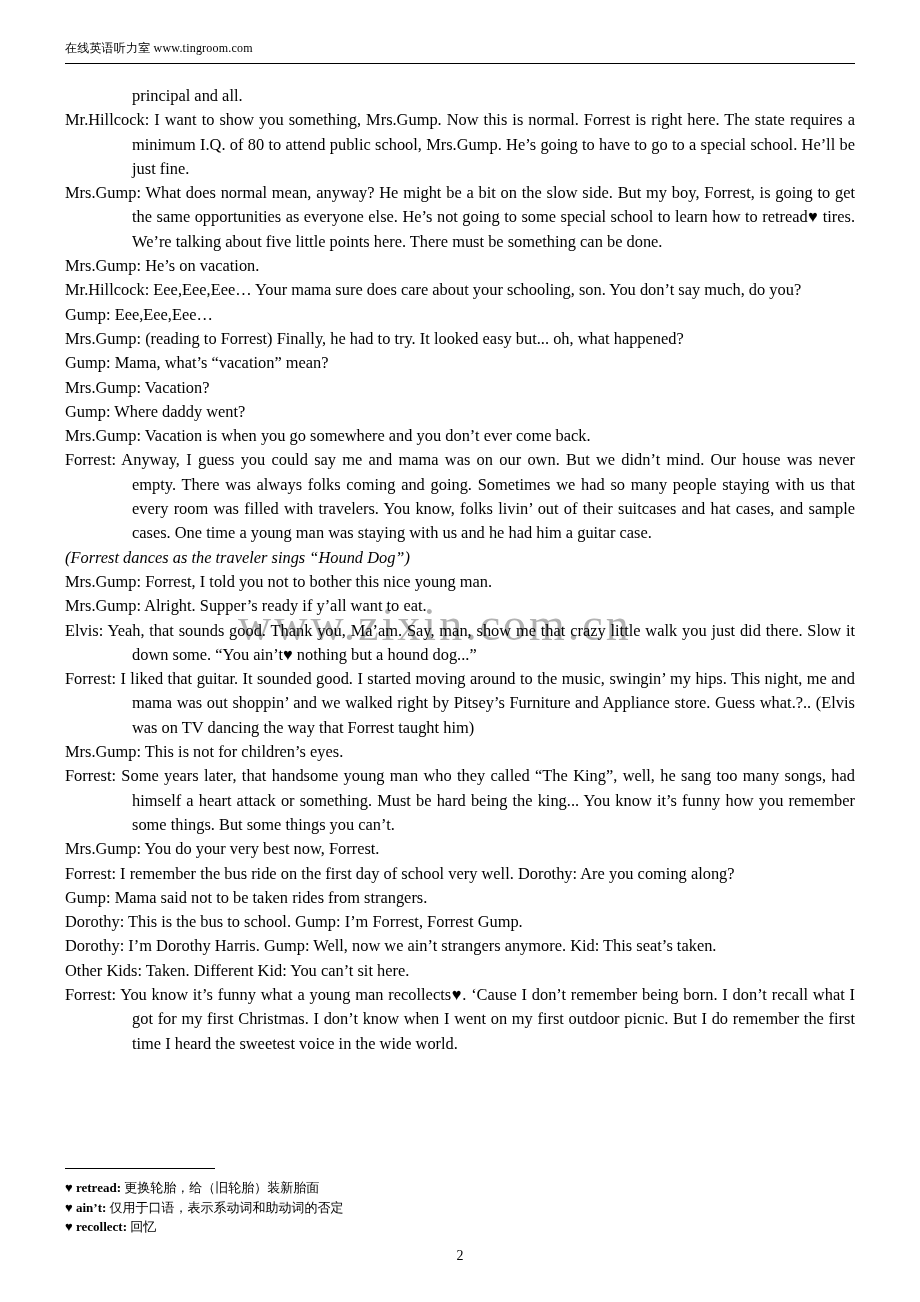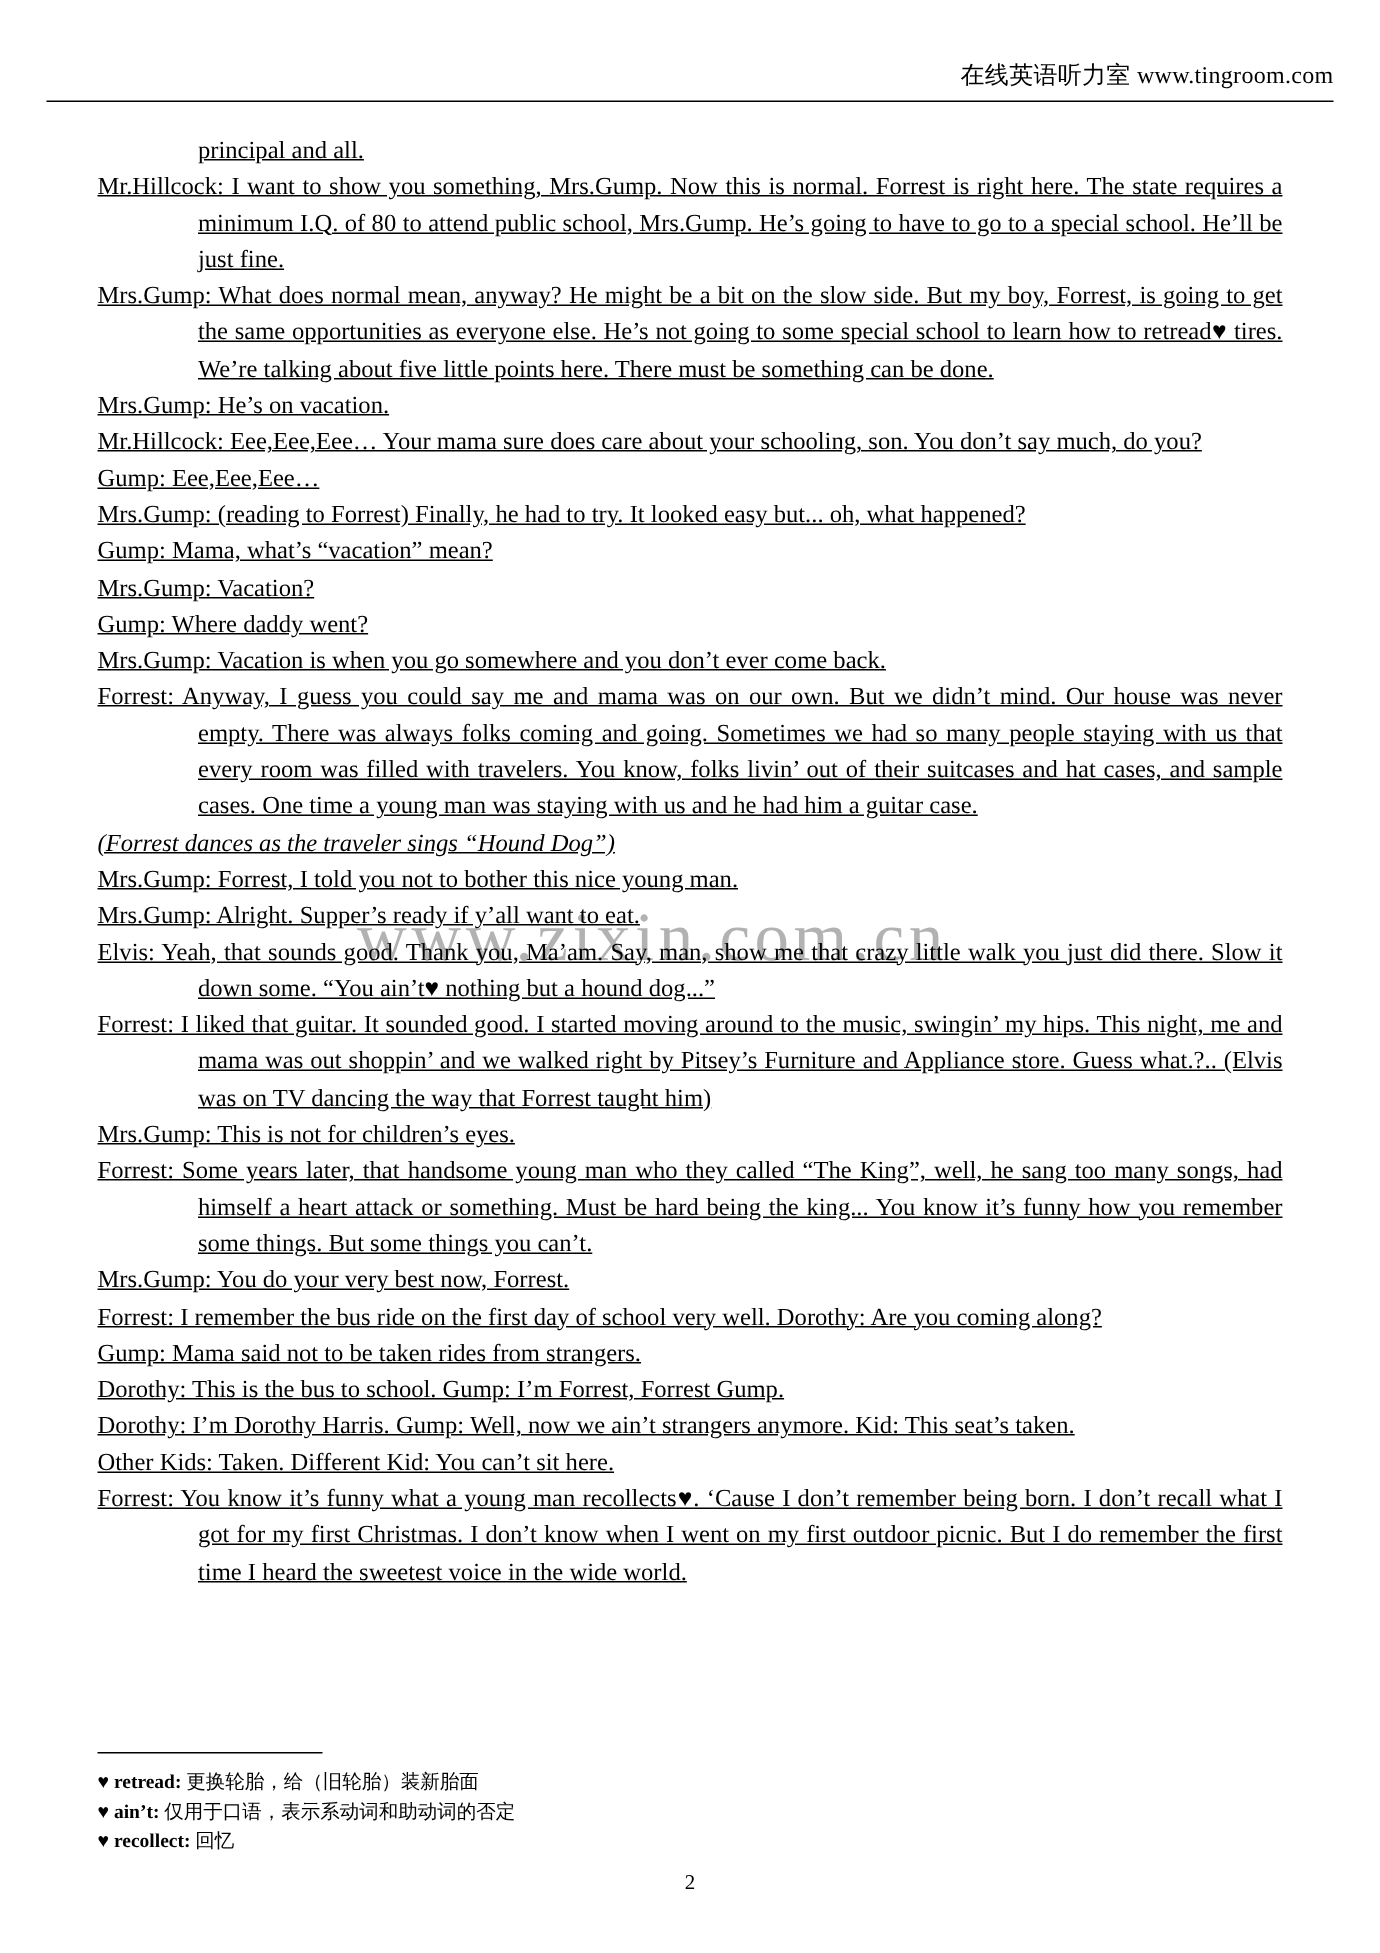--- a/index.html
+++ b/index.html
@@ -6,37 +6,36 @@
   .page {
     position:relative;
     width:920px; height:1302px;
     background:#ffffff;
     color:#000;
     font-family:"Liberation Serif", serif;
     overflow:hidden;
     margin:0 auto;
   }
   .page-header {
-    margin:0 31px;
+    margin:0 65px;
     padding-top:40px;
     padding-bottom:6px;
     border-bottom:1px solid #000;
-    font-size:16px;
+    font-size:12px;
     letter-spacing:0.2px;
-    text-align:right;
   }
   .content {
     position:relative;
     z-index:1;
     margin:20px 65px 0 65px;
     font-size:16.4px;
     line-height:24.3px;
     text-align:justify;
   }
-  .para { margin:0; padding-left:67px; text-indent:-67px;text-decoration:underline; }
+  .para { margin:0; padding-left:67px; text-indent:-67px; }
   .para.cont { text-indent:0; }
   .para.italic { font-style:italic; }
   .watermark {
     position:absolute;
     z-index:0;
     top:598px; left:238px;
     font-size:46px;
     letter-spacing:3px;
     color:#404040;
     opacity:0.4;

